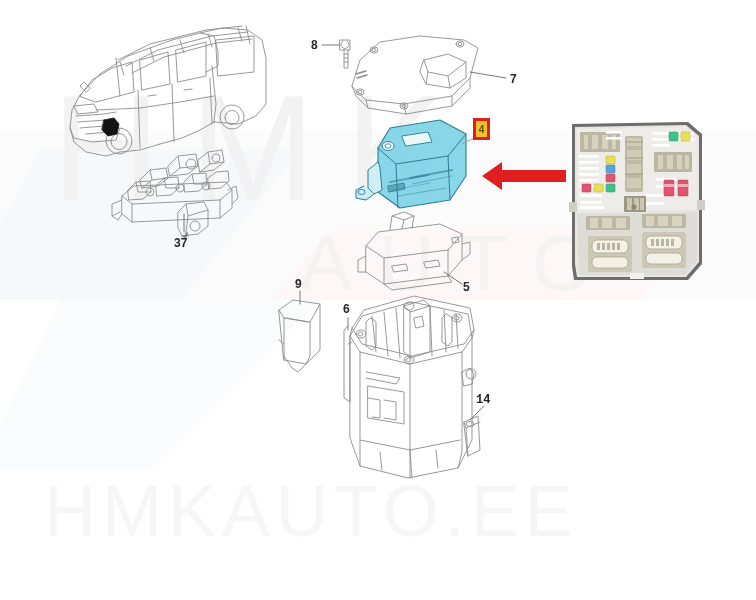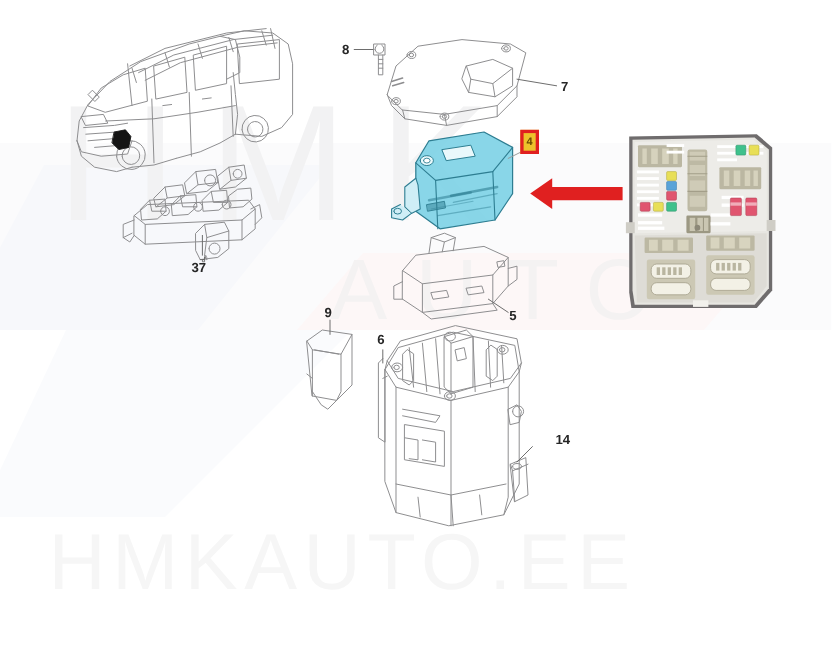--- a/index.html
+++ b/index.html
@@ -487,15 +487,15 @@
   </svg>
 
   <div id="badge4">4</div>
 
   <div class="partnum" style="left:311px; top:38px;">8</div>
   <div class="partnum" style="left:510px; top:72px;">7</div>
   <div class="partnum" style="left:174px; top:236px;">37</div>
   <div class="partnum" style="left:463px; top:280px;">5</div>
   <div class="partnum" style="left:295px; top:277px;">9</div>
   <div class="partnum" style="left:343px; top:302px;">6</div>
-  <div class="partnum" style="left:505px; top:393px;">14</div>
+  <div class="partnum" style="left:476px; top:393px;font-family:Liberation Mono, monospace;">14</div>
 
 </div>
 
 </body></html>

